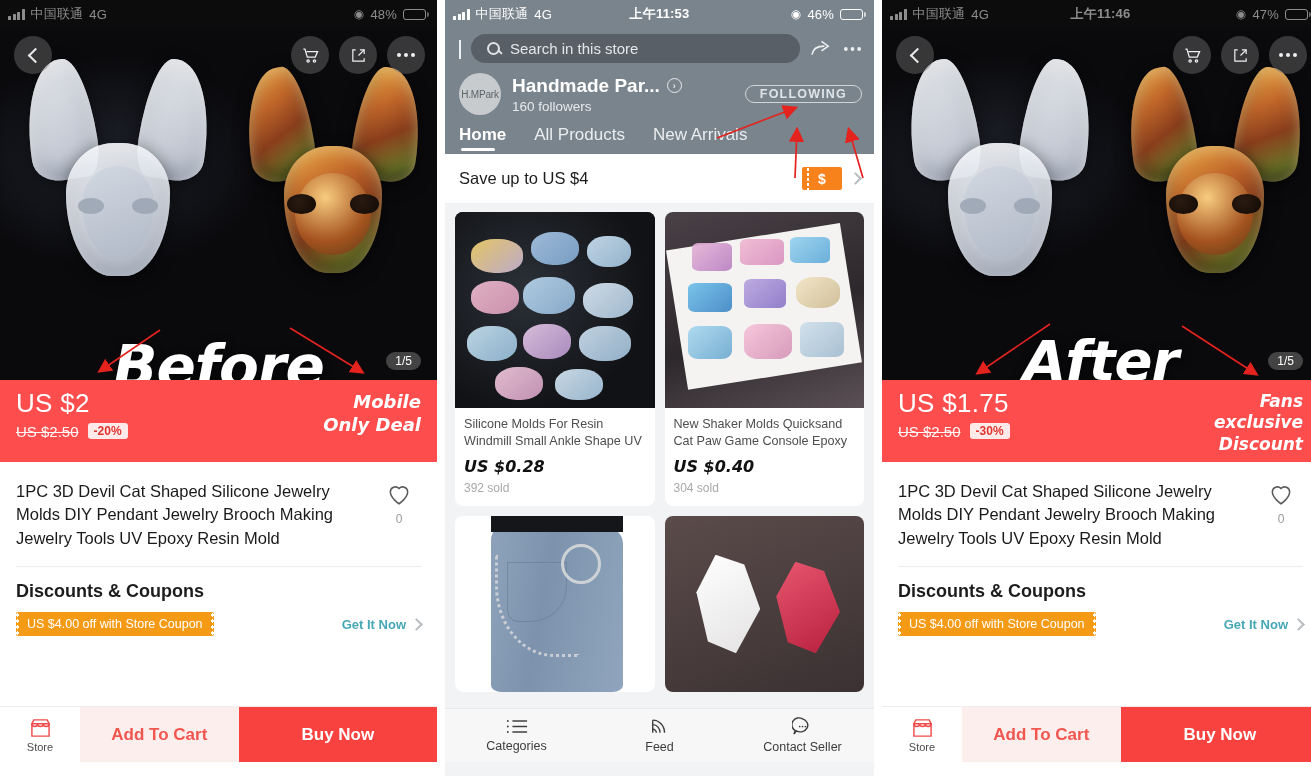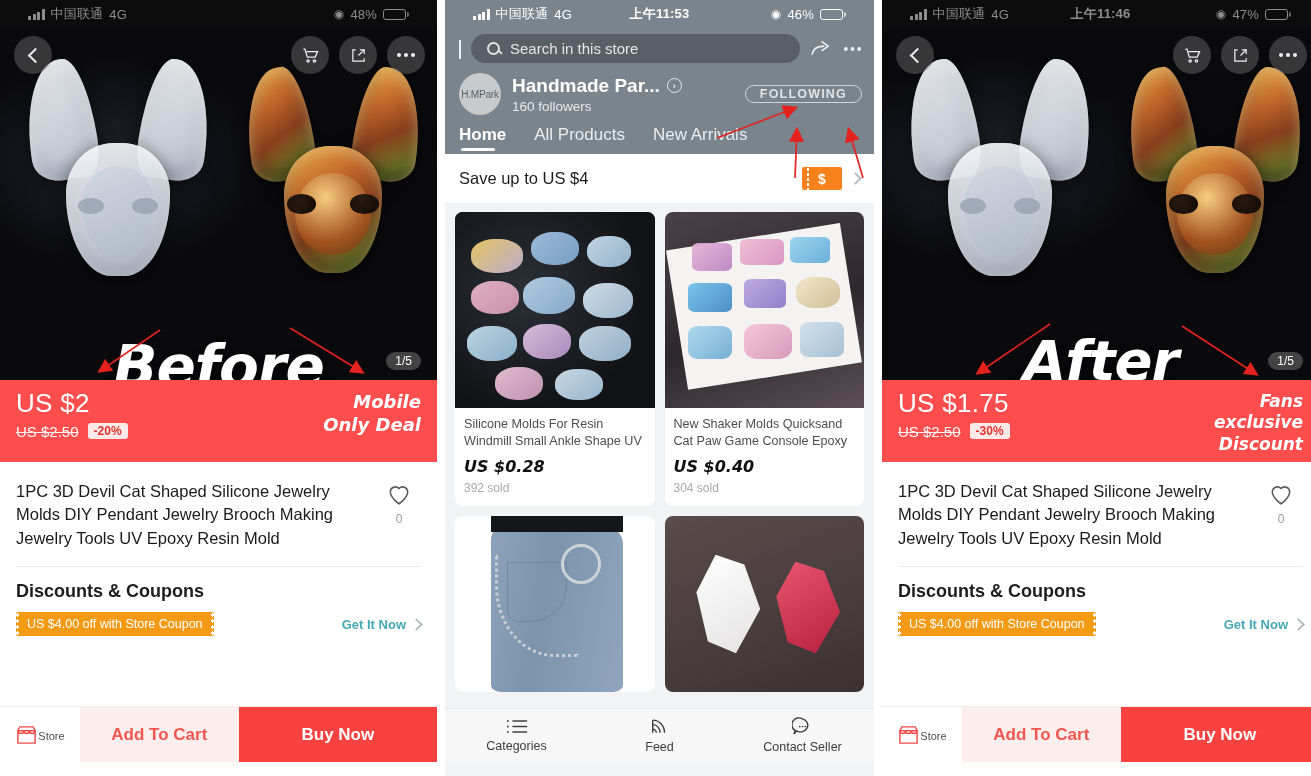--- a/index.html
+++ b/index.html
@@ -22,21 +22,21 @@
     background: #ffffff;
     flex: 0 0 437px;
   }
   .panel.mid { width: 429px; flex: 0 0 429px; margin-left: 8px; margin-right: 8px; }
 
   
   .statusbar {
     position: relative;
     height: 28px;
     display: flex; align-items: center;
-    padding: 0 28px;
+    padding: 0 8px;
     font-size: 13px;
     letter-spacing: .2px;
   }
   .statusbar.dark { background: #0c0c0c; color: #8d8d8d; }
   .statusbar.grey { background: #7a848c; color: #ffffff; }
   .sb-left { display: flex; align-items: center; gap: 6px; }
   .sb-center { position: absolute; left: 0; right: 0; text-align: center; font-weight: 700; pointer-events: none; }
   .sb-right { margin-left: auto; display: flex; align-items: center; gap: 6px; position: relative; z-index: 2; }
   .bars { display: inline-flex; align-items: flex-end; gap: 1.5px; height: 11px; }
   .bars i { width: 3px; background: currentColor; display: block; border-radius: .5px; }
@@ -185,21 +185,21 @@
   .getit { margin-left: auto; display: flex; align-items: center; gap: 6px; color: #46a8b5; font-size: 13px; font-weight: bold; }
   .chev-r { width: 9px; height: 9px; border-top: 2px solid #b7bcc0; border-right: 2px solid #b7bcc0; transform: rotate(45deg); }
 
   .actionbar {
     position: absolute; left: 0; right: 0; bottom: 14px;
     height: 56px; display: flex; align-items: stretch;
     border-top: 1px solid #ededed;
     background: #fff;
   }
   .store-cell {
-    width: 80px; display: flex; align-items: center; justify-content: center;
+    width: 80px; display: flex; flex-direction: column; align-items: center; justify-content: center;
     color: #ef4b4b; background: #fff;
   }
   .store-cell .lbl { font-size: 11px; color: #4d4d4d; margin-top: 3px; }
   .addcart {
     flex: 1; display: flex; align-items: center; justify-content: center;
     background: #fdeeee; color: #f1564f; font-size: 17px; font-weight: 700;
   }
   .buynow {
     flex: 1.25; display: flex; align-items: center; justify-content: center;
     background: #f7423f; color: #fff; font-size: 17px; font-weight: 700;

